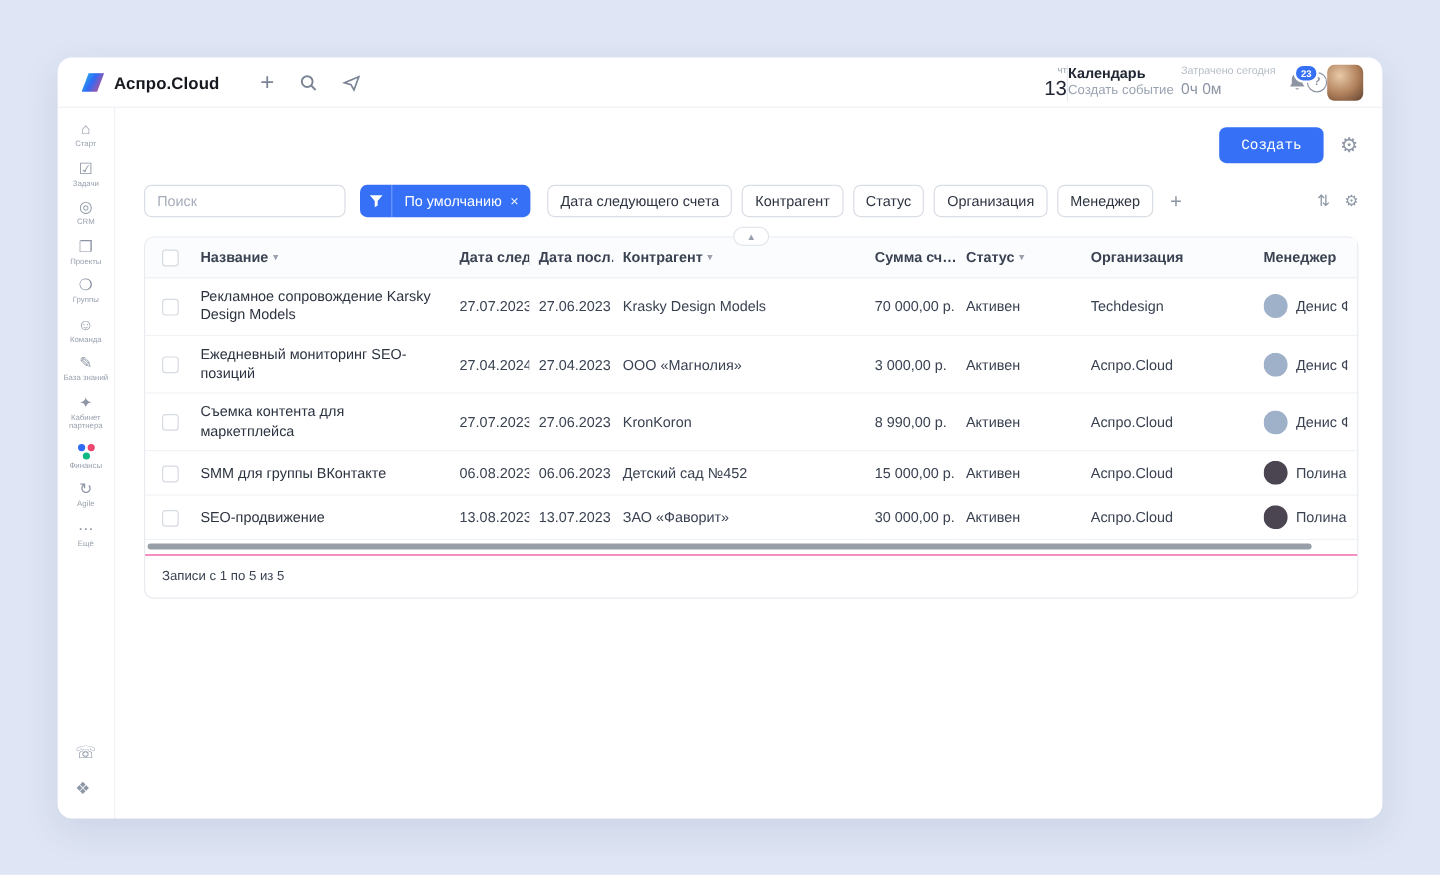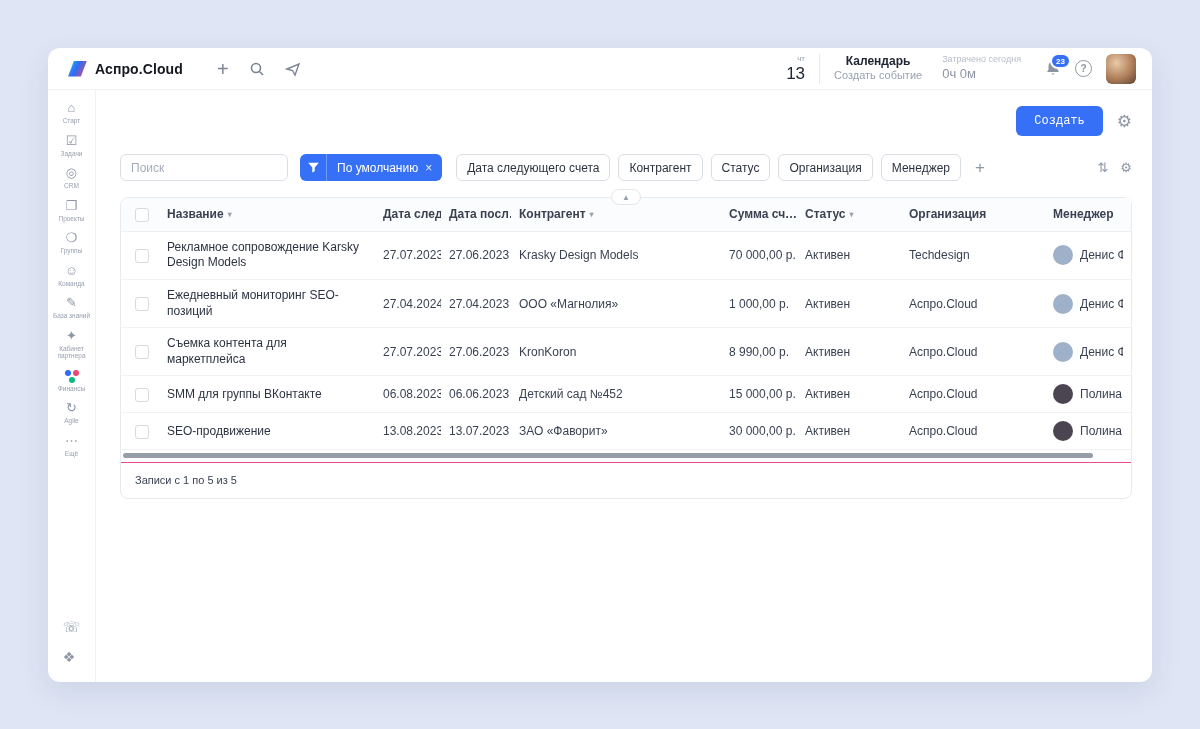--- a/index.html
+++ b/index.html
@@ -19,26 +19,26 @@
     display:flex; flex-direction:column;
   }
   
   .topbar { height:42px; flex:0 0 42px; display:flex; align-items:center; padding:0 16px; border-bottom:1px solid #eef1f5; }
   .logo { display:flex; align-items:center; gap:8px; margin-left:4px; cursor:pointer; }
   .logo-mark { width:19px; height:16px; background:linear-gradient(120deg,#22c3e6 0%,#2f6bf6 45%,#ef476f 100%); clip-path:polygon(0 100%,32% 0,100% 0,68% 100%); }
   .logo-text { font-size:14px; font-weight:bold; color:#15181e; letter-spacing:.1px; }
   .tb-actions { display:flex; align-items:center; gap:20px; margin-left:34px; color:#7b8494; }
   .tb-plus { font-size:20px; font-weight:300; line-height:1; cursor:pointer; }
   .tb-icon { width:16px; height:16px; display:inline-flex; cursor:pointer; }
-  .tb-right { margin-left:auto; display:flex; align-items:center; gap:14px; }
+  .tb-right { margin-left:auto; display:flex; align-items:center; }
   .date-block { display:flex; flex-direction:column; align-items:flex-end; line-height:1; }
   .weekday { font-size:8px; color:#9aa3b2; margin-bottom:2px; }
   .day { font-size:17px; color:#202634; font-weight:500; }
   .vdiv { width:1px; height:30px; background:#e6e9ef; }
-  .cal-block { line-height:1.25; cursor:pointer;text-align:center; }
+  .cal-block { line-height:1.25; cursor:pointer; }
   .cal-title { font-size:12px; font-weight:bold; color:#202634; }
   .cal-sub { font-size:11px; color:#9aa3b2; }
   .time-block { line-height:1.3; margin-left:6px; }
   .time-label { font-size:9px; color:#b6bdc9; }
   .time-value { font-size:13px; color:#8d95a3; }
   .bell-wrap { position:relative; margin-left:10px; cursor:pointer; }
   .badge { position:absolute; top:-7px; right:-10px; background:#3570f6; color:#fff; font-size:8px; padding:1.5px 4px; border-radius:8px; border:2px solid #fff; font-weight:bold; }
   .q-icon { width:17px; height:17px; border:1.5px solid #8d95a3; border-radius:50%; color:#8d95a3; font-size:10px; font-weight:bold; display:flex; align-items:center; justify-content:center; cursor:pointer; }
   .avatar { width:30px; height:30px; border-radius:6px; background:radial-gradient(circle at 35% 30%, #e8c9a8 0%, #b07f5a 55%, #5d4030 100%); cursor:pointer; }
   
@@ -280,21 +280,21 @@
                     <span class="mgr-name">Денис Федоров</span>
                   </span>
                 </td>
             </tr>
             <tr>
               <td class="cb-cell"><span class="cb"></span></td>
               <td class="name-cell">Ежедневный мониторинг SEO-позиций</td>
               <td>27.04.2024</td>
               <td>27.04.2023</td>
               <td>ООО «Магнолия»</td>
-              <td class="sum-cell">1 000,00 р.</td>
+              <td class="sum-cell">3 000,00 р.</td>
               <td>Активен</td>
               <td>Аспро.Cloud</td>
               <td>
                   <span class="mgr-cell">
                     <span class="mgr-avatar" style="background: rgb(159, 176, 201);"></span>
                     <span class="mgr-name">Денис Федоров</span>
                   </span>
                 </td>
             </tr>
             <tr>

